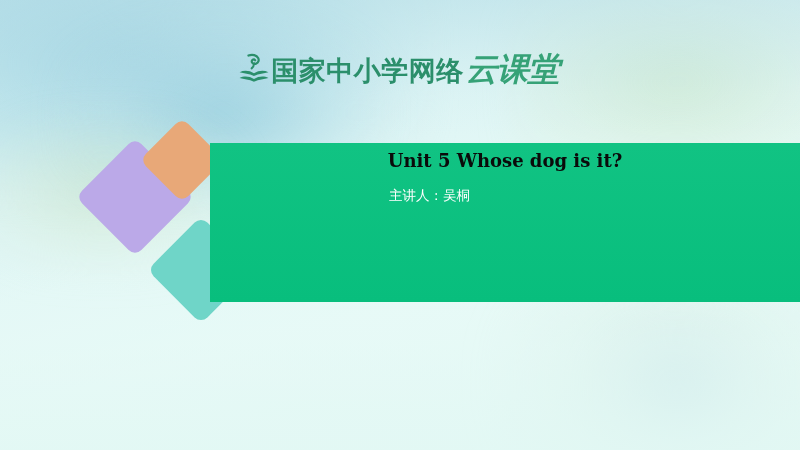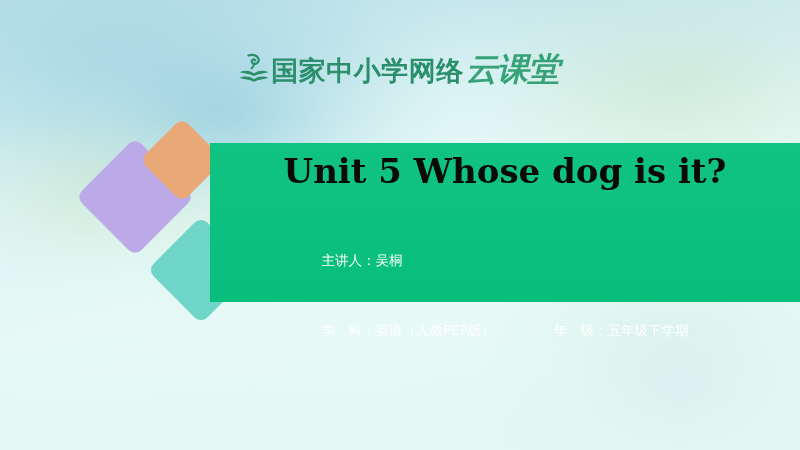--- a/index.html
+++ b/index.html
@@ -209,21 +209,21 @@
     flex-direction: column;
     align-items: center;
     justify-content: flex-start;
     padding-top: 6px;
     box-sizing: border-box;
   }
 
   .lesson-title {
     font-family: "DejaVu Serif", "Liberation Serif", serif;
     font-weight: 700;
-    font-size: 34px;
+    font-size: 18px;
     line-height: 1.32;
     color: #0A0A0A;
     text-align: center;
     white-space: nowrap;
   }
   .lesson-title .line2 {
     display: block;
   }
 
   .meta-block {
@@ -236,21 +236,20 @@
   }
   .meta-row {
     display: flex;
     align-items: baseline;
   }
   .meta-cell {
     display: inline-block;
   }
   .meta-cell.left {
     width: 232px;
-    margin-top: 44px;
   }
   .meta-label {
     letter-spacing: 0px;
   }
 </style>
 </head>
 <body>
 
 <div id="slide">
 
@@ -284,22 +283,18 @@
       <div class="lesson-title">
         <span>Unit 5 Whose dog is it?</span>
       </div>
 
       <div class="meta-block">
 
         <div class="meta-row">
           <span class="meta-cell left"><span class="meta-label">主讲人：</span><span>吴桐</span></span>
         </div>
 
-        <div class="meta-row">
-          <span class="meta-cell left"><span class="meta-label">学　科：</span><span>英语（人教PEP版）</span></span>
-          <span class="meta-cell"><span class="meta-label">年　级：</span><span>五年级下学期</span></span>
-        </div>
 
       </div>
     </div>
   </div>
 
 </div>
 
 </body></html>

